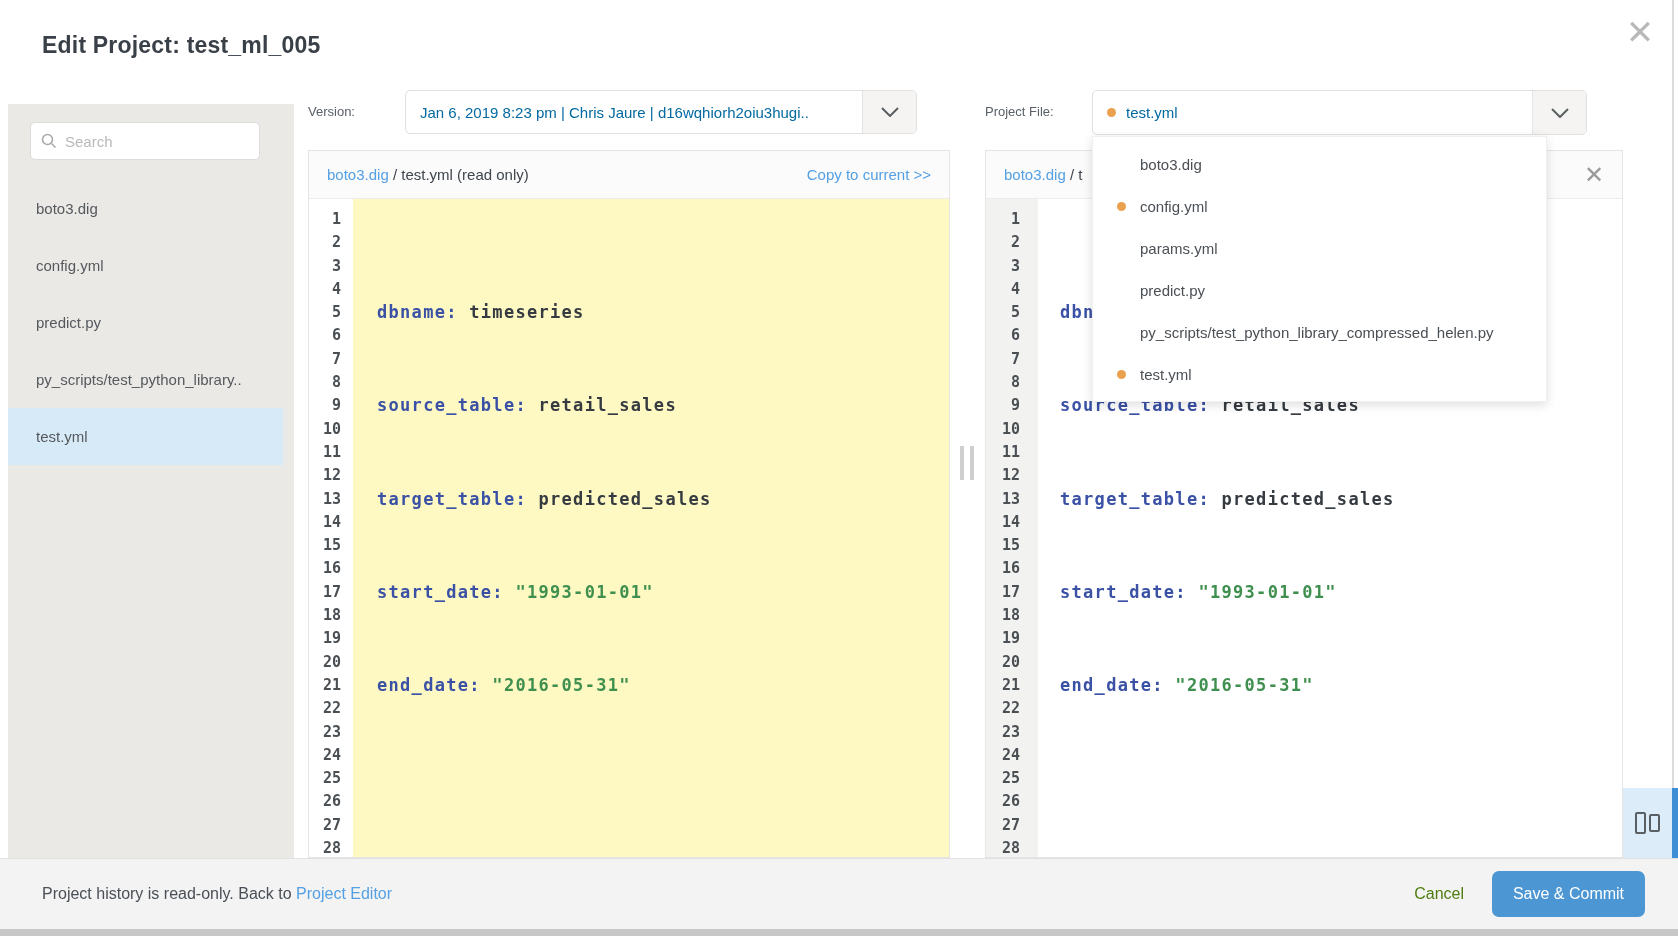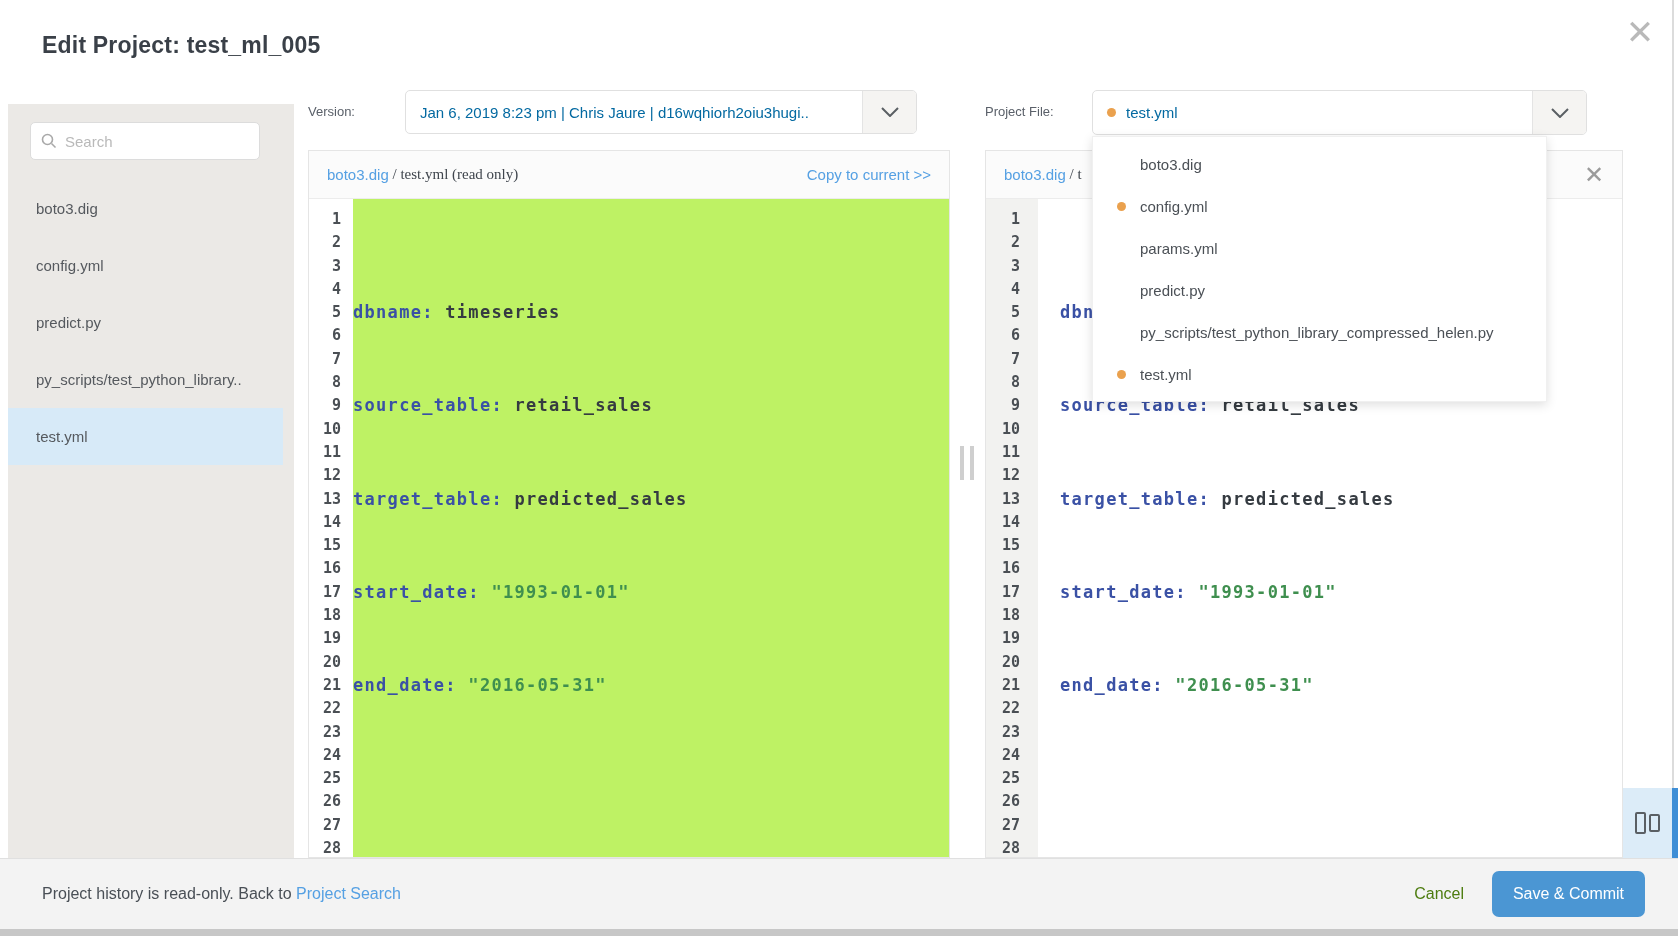--- a/index.html
+++ b/index.html
@@ -47,31 +47,31 @@
   .dd-item .dot { margin-right:0; }
   .dd-item .dd-label { margin-left:14px; }
 
   
   .panel { border:1px solid #e5e5e5; background:#fff; }
   .left-panel  { left:308px; top:150px; width:642px; height:708px; }
   .right-panel { left:985px; top:150px; width:638px; height:708px; }
   .panel-header { height:48px; background:#fbfbfb; border-bottom:1px solid #ececec;
                   display:flex; align-items:center; padding:0 18px; font-size:15px; color:#3f454d; }
   .link { color:#55a0e3; cursor:pointer; }
-  .path-rest { white-space:pre;font-family:Liberation Serif, serif; }
+  .path-rest { white-space:pre; }
   .copy-link { margin-left:auto; font-size:15px; }
   .panel-x { margin-left:auto; color:#9b9b9b; font-size:24px; font-weight:200; cursor:pointer; line-height:1; }
   .panel-body { display:flex; height:658px; overflow:hidden; }
   .gutter { padding-top:9px; font-family:"DejaVu Sans Mono",monospace; font-weight:700; font-size:15px;
             color:#4a4f54; text-align:right; line-height:23.3px; }
   .left-panel .gutter { width:44px; background:#ffffff; padding-right:12px; }
   .right-panel .gutter { width:52px; background:#f2f2f0; padding-right:18px; }
   .codearea { flex:1; padding-top:9px; font-family:"DejaVu Sans Mono",monospace; font-weight:700;
               font-size:17px; letter-spacing:1.3px; line-height:23.3px; white-space:pre; overflow:hidden; }
-  .left-panel .codearea { background:#bef264; }
+  .left-panel .codearea { background:#fef9c3; padding-left:24px; }
   .right-panel .codearea { background:#ffffff; padding-left:22px; }
   .code-line { height:23.3px; }
   .k { color:#3a51a5; }
   .plain { color:#353b41; }
   .string { color:#3f8f4f; }
 
   
   .divider { left:960px; top:446px; width:20px; height:34px; display:flex; gap:6px; cursor:col-resize; }
   .divider i { display:block; width:4px; height:34px; background:#cfcfcf; }
 
@@ -300,17 +300,17 @@
 
 <div class="abs rail-btn">
   <i class="r1"></i>
   <i class="r2"></i>
 </div>
 <div class="abs rail-active-bar"></div>
 
 <div class="abs footer">
   <div class="footer-note">
     <span>Project history is read-only. Back to</span>
-    <span class="link">Project Search</span>
+    <span class="link">Project Editor</span>
   </div>
   <span class="cancel-btn">Cancel</span>
   <button class="save-btn">Save &amp; Commit</button>
 </div>
 
 </body></html>

